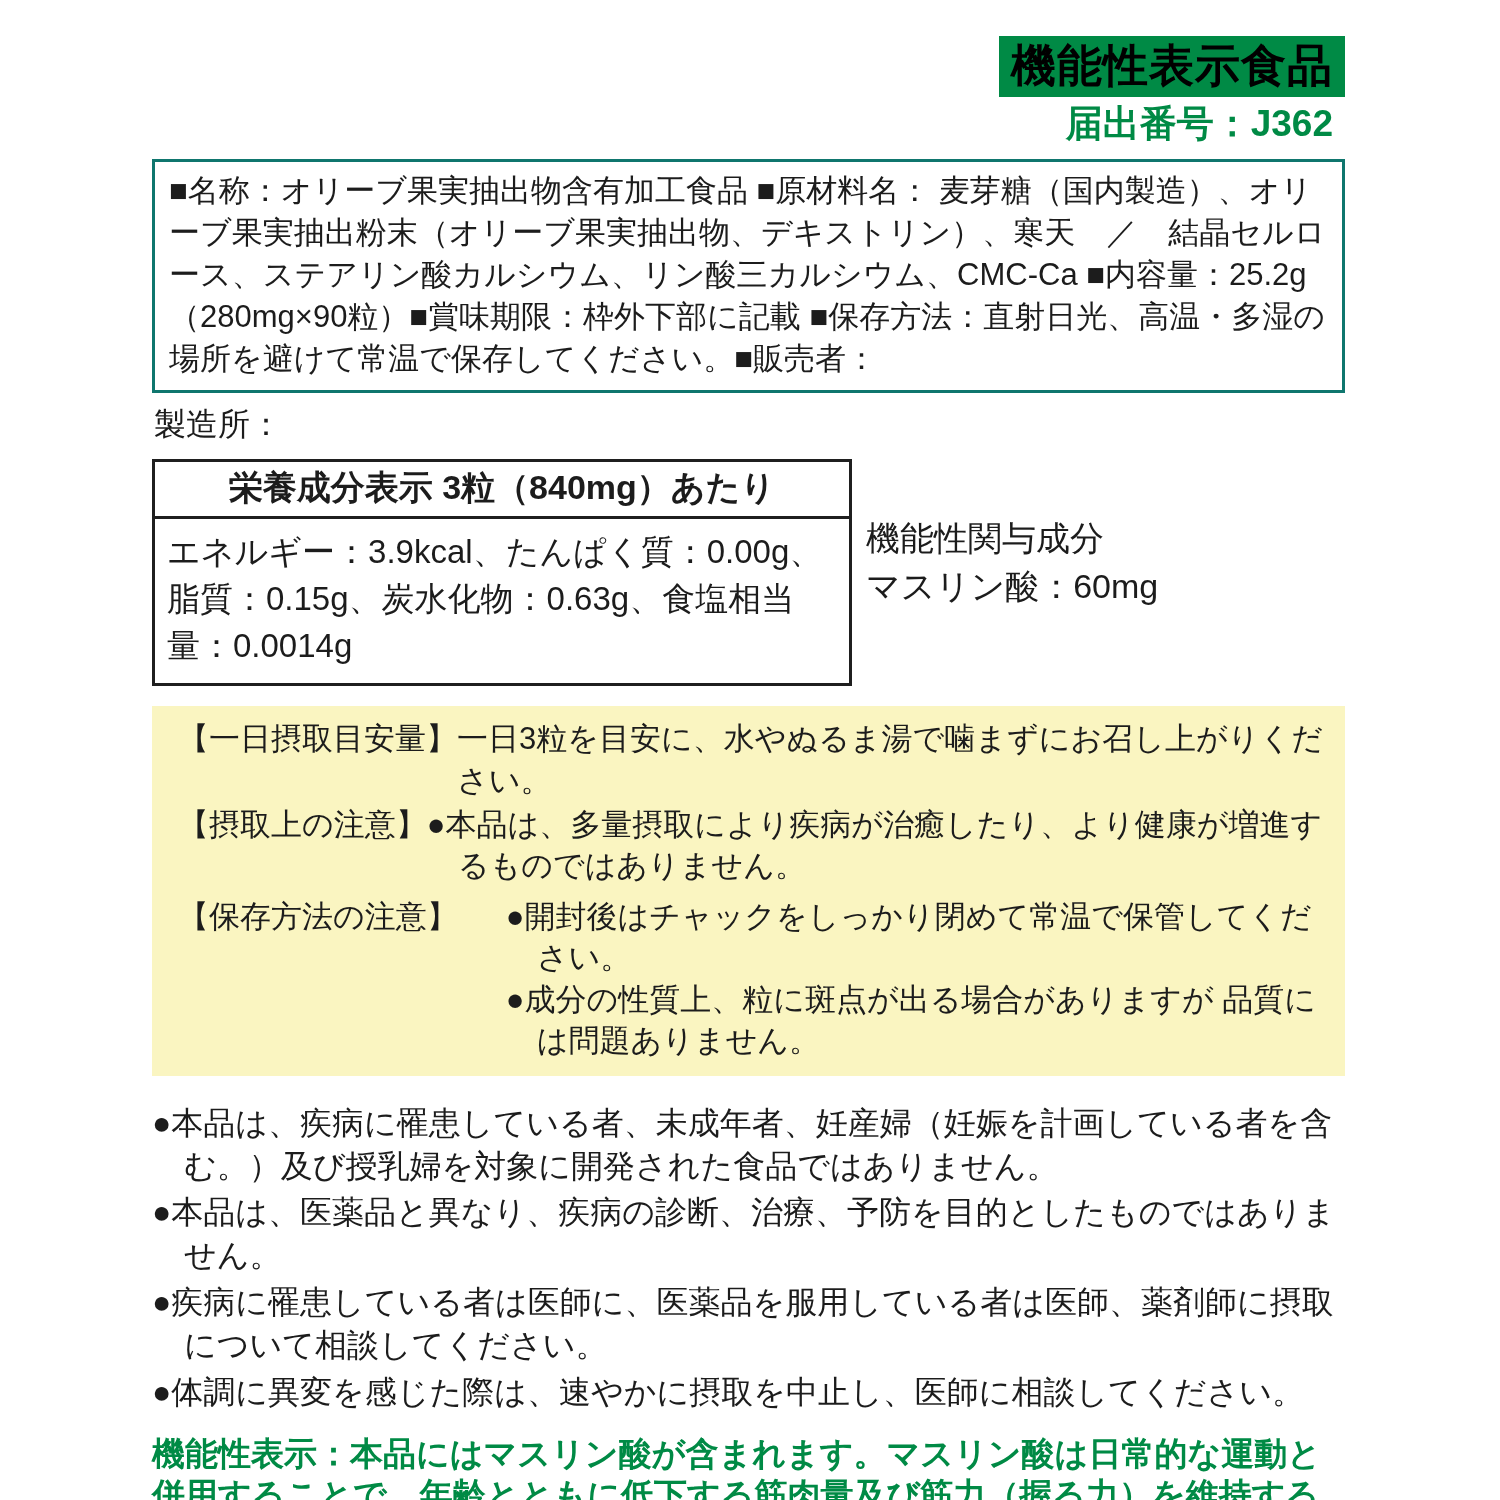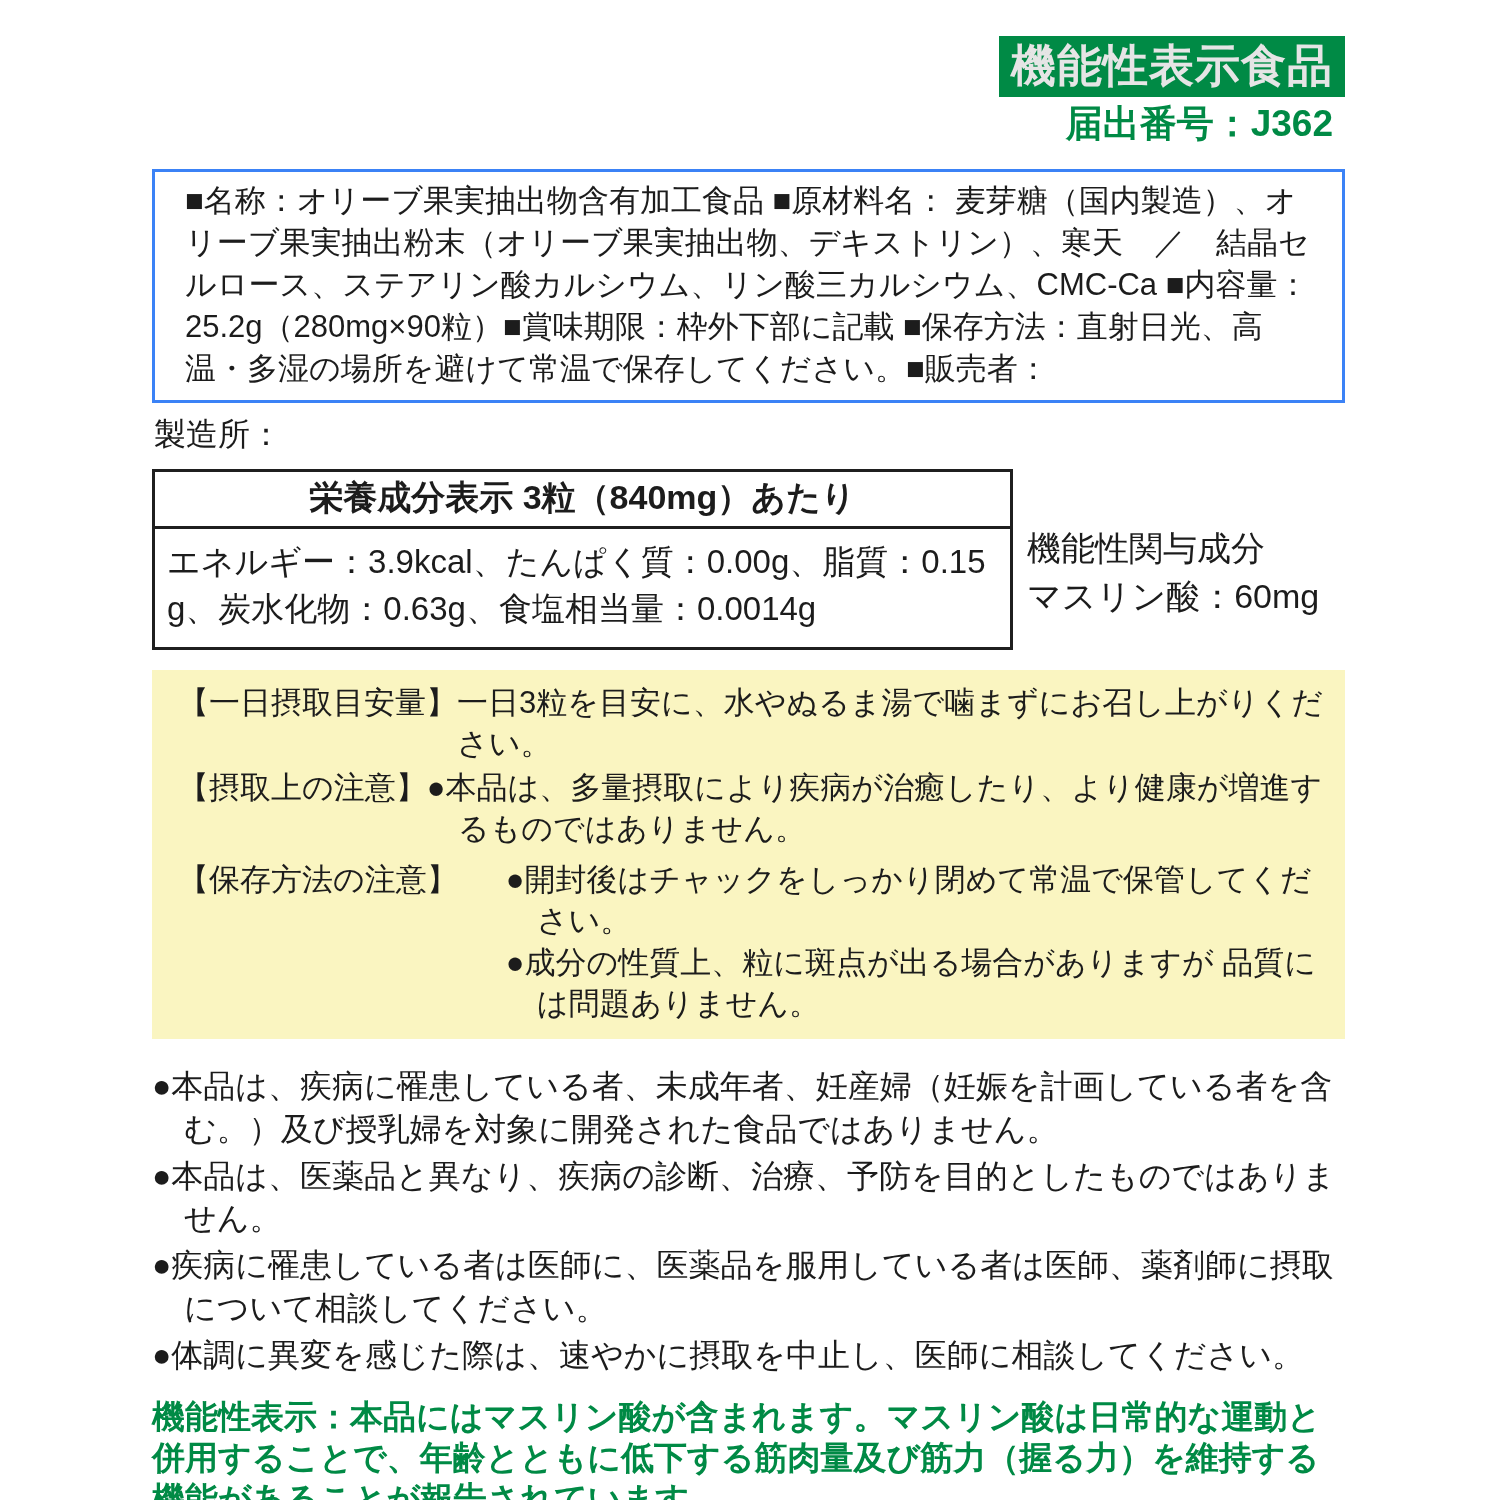--- a/index.html
+++ b/index.html
@@ -14,43 +14,43 @@
     font-family: "Liberation Sans", sans-serif;
     color: var(--text);
     overflow: hidden;
   }
   .page { position: relative; width: 1500px; height: 1500px; background: #fff; }
   .content { padding: 36px 155px 0 152px; }
 
   
   .header { display: flex; flex-direction: column; align-items: flex-end; }
   .badge {
-    background: var(--green); color: #e5e5e5;
+    background: var(--green); color: #000000;
     font-size: 45px; font-weight: 700; letter-spacing: 1px;
     padding: 7px 12px 9px; line-height: 1;
   }
   .notif {
     color: var(--green); font-size: 37px; font-weight: 700;
     margin-top: 7px; padding-right: 12px; line-height: 1.1;
   }
 
   
   .info-box {
-    margin-top: 24px;
-    border: 3px solid #3b82f6;
-    padding: 8px 30px 10px;
+    margin-top: 14px;
+    border: 3px solid #0f766e;
+    padding: 8px 14px 10px;
     font-size: 31px; font-weight: 500; line-height: 1.36;
     word-break: break-all; overflow-wrap: anywhere;
   }
 
   .mfr { font-size: 32px; font-weight: 500; margin: 10px 0 12px 2px; }
 
   
   .nutri-row { display: flex; align-items: flex-start; }
-  .nutri-box { width: 861px; border: 3px solid #1f1f1f; background: #fff; }
+  .nutri-box { width: 700px; border: 3px solid #1f1f1f; background: #fff; }
   .nutri-title {
     font-size: 34px; font-weight: 700; text-align: center;
     padding: 7px 4px 9px; border-bottom: 3px solid #1f1f1f; line-height: 1.1;
   }
   .nutri-body {
     font-size: 33px; font-weight: 500; line-height: 1.42;
     padding: 10px 12px 14px; word-break: break-all;
   }
   .func-ing { font-size: 34px; font-weight: 500; line-height: 1.4; margin: 56px 0 0 14px; white-space: nowrap; }
 

